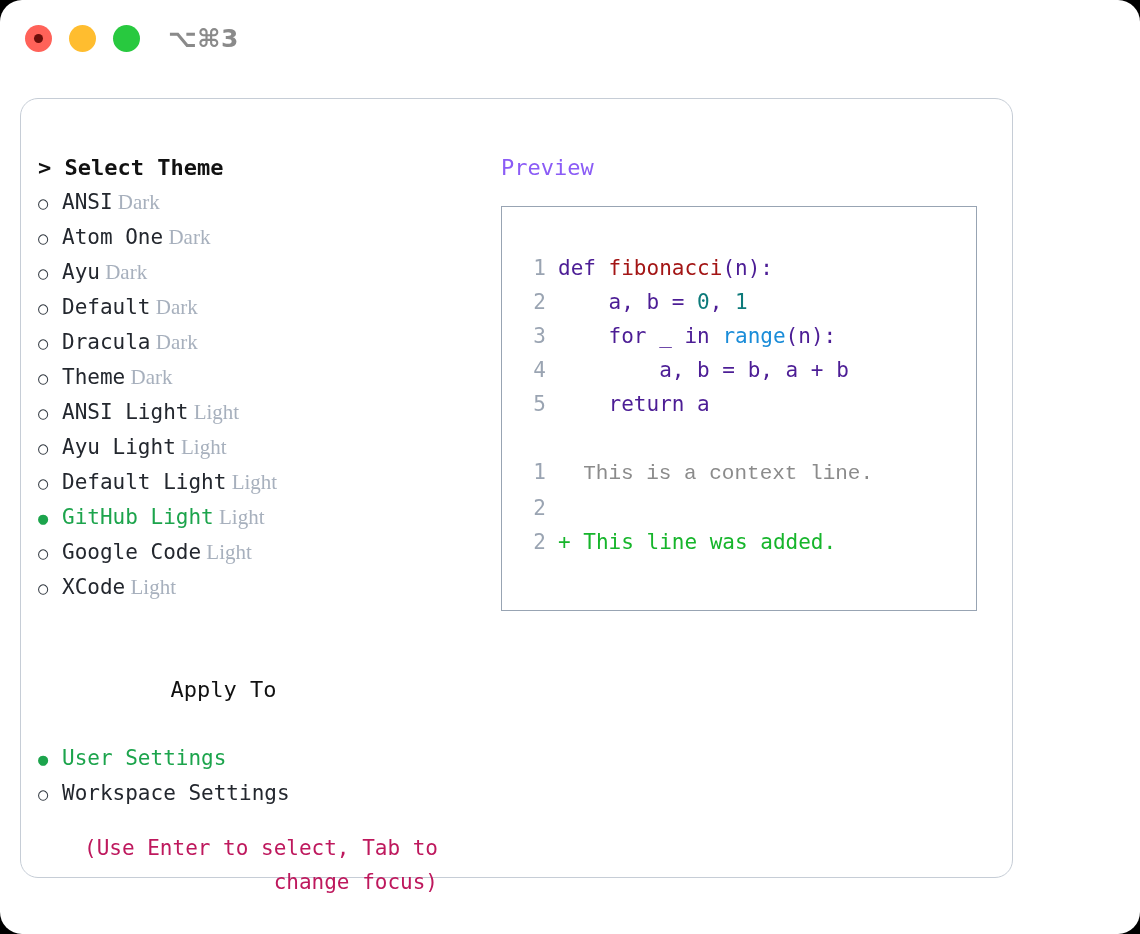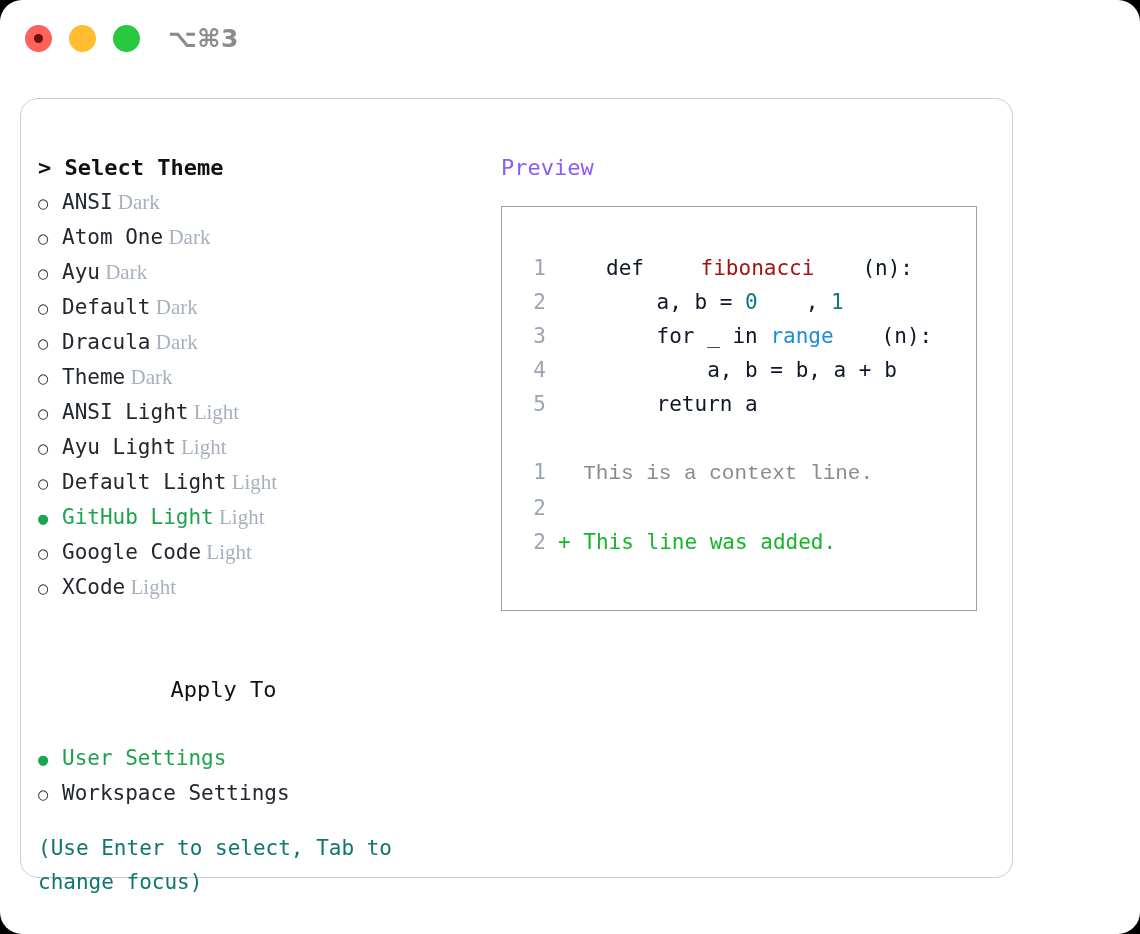--- a/index.html
+++ b/index.html
@@ -114,22 +114,23 @@
   .opt-name  { color: #23272e; }
   .opt-name.sel { color: #1ca44c; }
   .opt-tag   { color: #a7b0bd; font-family: Liberation Serif, serif; }
 
   .spacer-row { height: 34px; }
 
   .hint {
     margin-top: 20px;
     font-size: 21px;
     line-height: 34px;
-    color: #0f766e;
+    color: #be185d;
     width: 400px;
+    text-align: right;
   }
 
   
   .right-col {
     position: absolute;
     left: 480px;
     top: 52px;
     width: 500px;
   }
   .preview-title {
@@ -155,22 +156,22 @@
   }
   .lnum {
     width: 24px;
     flex: 0 0 24px;
     text-align: right;
     color: #9aa4b2;
     margin-right: 12px;
   }
   .blank-line { height: 34px; }
 
-  .tok-plain { color: #0f172a; margin-left: 48px; }
-  .tok-fn    { color: #a31515; margin-left: 44px; }
+  .tok-plain { color: #4c1d95; }
+  .tok-fn    { color: #a31515; }
   .tok-num   { color: #0d7a7a; }
   .tok-call  { color: #1a8cd8; }
 
   .d-ctx { color: #8b8b8b; font-family: Liberation Mono, monospace; }
   .d-del { color: #cc1f1f; }
   .d-add { color: #16b52b; }
 </style>
 </head>
 <body>
 

